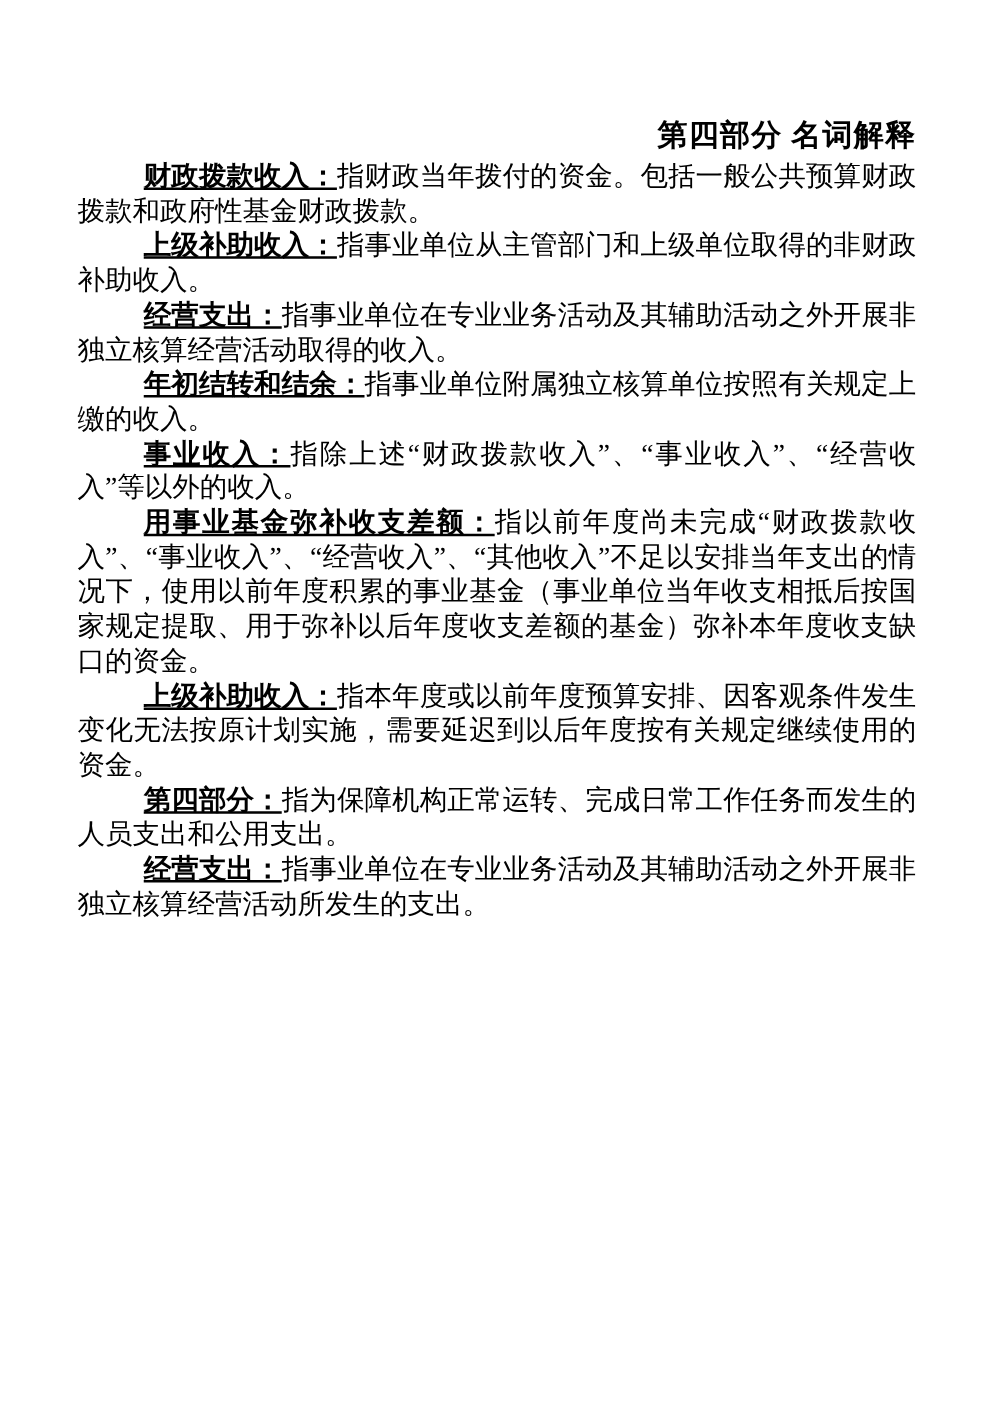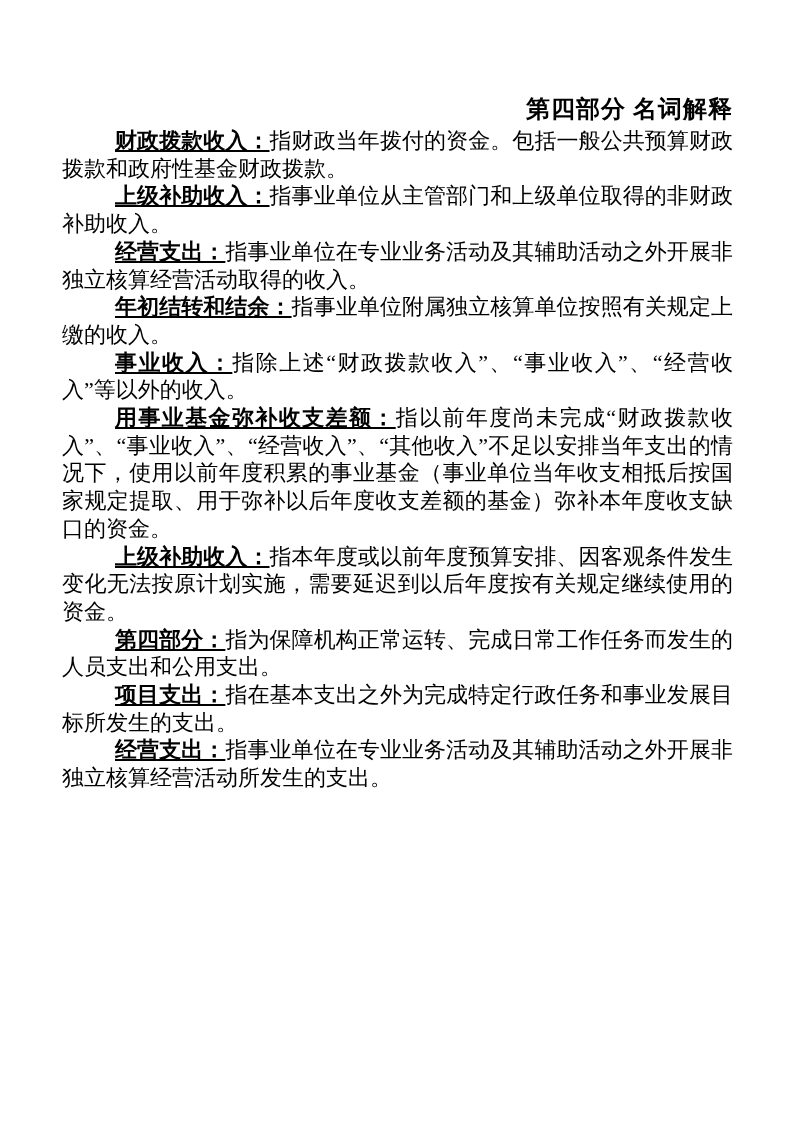--- a/index.html
+++ b/index.html
@@ -62,18 +62,17 @@
   <p class="para"><b class="term">事业收入：</b><span class="def">指除上述“财政拨款收入”、“事业收入”、“经营收入”等以外的收入。</span></p>
 
   <p class="para"><b class="term">用事业基金弥补收支差额：</b><span class="def">指以前年度尚未完成“财政拨款收入”、“事业收入”、“经营收入”、“其他收入”不足以安排当年支出的情况下，使用以前年度积累的事业基金（事业单位当年收支相抵后按国家规定提取、用于弥补以后年度收支差额的基金）弥补本年度收支缺口的资金。</span></p>
 
 
 
   <p class="para"><b class="term">上级补助收入：</b><span class="def">指本年度或以前年度预算安排、因客观条件发生变化无法按原计划实施，需要延迟到以后年度按有关规定继续使用的资金。</span></p>
 
   <p class="para"><b class="term">第四部分：</b><span class="def">指为保障机构正常运转、完成日常工作任务而发生的人员支出和公用支出。</span></p>
 
-  <p class="para"><b class="term">项目支出：</b><span class="def">指在基本支出之外为完成特定行政任务和事业发展目标所发生的支出。</span></p>
 
   <p class="para"><b class="term">经营支出：</b><span class="def">指事业单位在专业业务活动及其辅助活动之外开展非独立核算经营活动所发生的支出。</span></p>
 
 </div>
 </div>
 
 </body></html>

